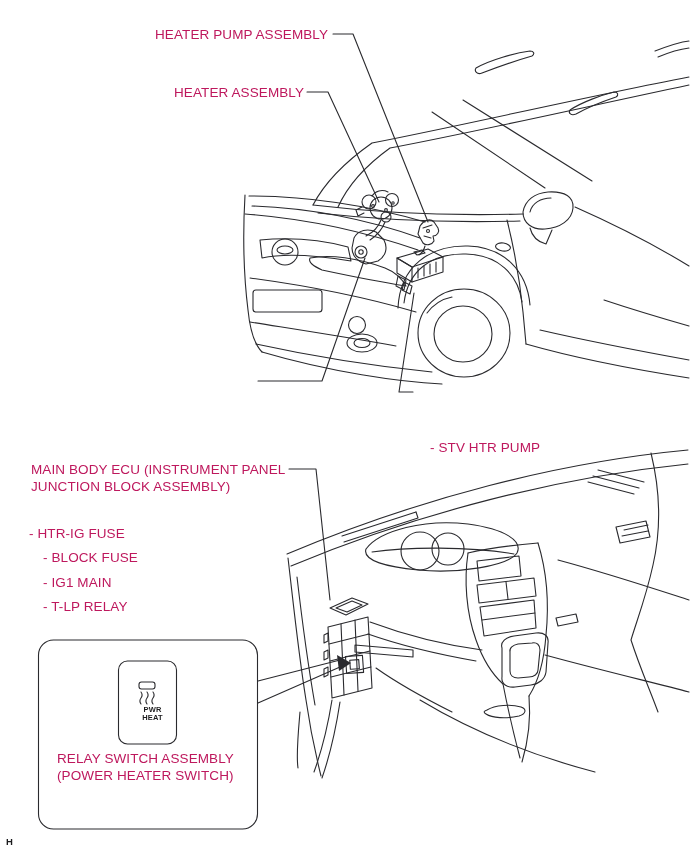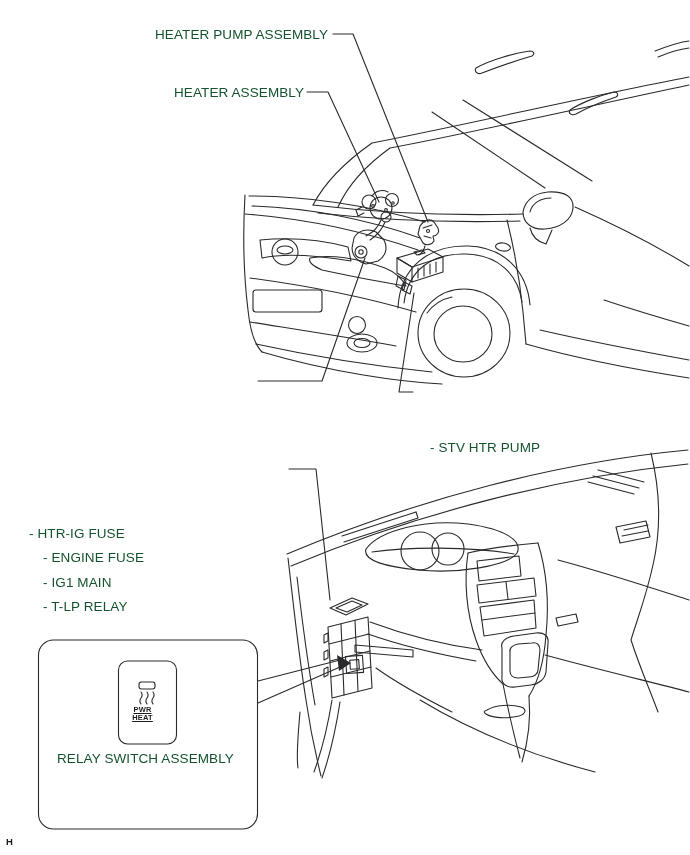--- a/index.html
+++ b/index.html
@@ -2,23 +2,23 @@
 <html><head>
 <meta charset="utf-8">
 <style>
   html,body{margin:0;padding:0;background:#ffffff;}
   #page{position:relative;width:690px;height:855px;background:#ffffff;overflow:hidden;
         font-family:"Liberation Sans", sans-serif;color:#1c1c1e;}
   #art{position:absolute;left:0;top:0;}
   #art path,#art line,#art ellipse,#art circle,#art rect,#art polyline{
         fill:none;stroke:#2a2a2e;stroke-width:1.1;stroke-linecap:round;stroke-linejoin:round;}
   .lbl{position:absolute;white-space:nowrap;font-size:13.5px;line-height:16.5px;
-       letter-spacing:.1px;color:#14532d;}
-  .sw-txt{position:absolute;left:112px;width:61px;text-align:center;font-weight:bold;
-          font-size:7.5px;line-height:8px;letter-spacing:.2px;text-decoration:underline;}
+       letter-spacing:.1px;color:#be185d;}
+  .sw-txt{position:absolute;left:122px;width:61px;text-align:center;font-weight:bold;
+          font-size:7.5px;line-height:8px;letter-spacing:.2px;}
   .corner{position:absolute;left:6px;top:836px;font-size:9.5px;font-weight:bold;}
 </style>
 </head>
 <body>
 
 <div id="page">
 
 <svg id="art" width="690" height="855" viewBox="0 0 690 855">
   <defs>
     <pattern id="hatch" width="3" height="3" patternUnits="userSpaceOnUse" patternTransform="rotate(45)">
@@ -198,26 +198,31 @@
     <line x1="258" y1="703" x2="340" y2="667"></line>
     <polygon points="351,663 337,655 339,671" fill="#2a2a2e" stroke="none"></polygon>
   </g>
 </svg>
 
   <div class="lbl" style="left:155px;top:27px">HEATER PUMP ASSEMBLY</div>
   <div class="lbl" style="left:174px;top:85px">HEATER ASSEMBLY</div>
 
   <div class="lbl" style="left:430px;top:440px">- STV HTR PUMP</div>
 
+  <div class="lbl" style="left:31px;top:462px">
+    <div>MAIN BODY ECU (INSTRUMENT PANEL</div>
+    <div>JUNCTION BLOCK ASSEMBLY)</div>
+  </div>
   <div class="lbl" style="left:29px;top:526px">- HTR-IG FUSE</div>
-  <div class="lbl" style="left:43px;top:550px">- ENGINE FUSE</div>
+  <div class="lbl" style="left:43px;top:550px">- BLOCK FUSE</div>
   <div class="lbl" style="left:43px;top:575px">- IG1 MAIN</div>
   <div class="lbl" style="left:43px;top:599px">- T-LP RELAY</div>
 
   <div class="sw-txt" style="top:706px">PWR</div>
   <div class="sw-txt" style="top:714px">HEAT</div>
 
   <div class="lbl" style="left:57px;top:751px">
     <div>RELAY SWITCH ASSEMBLY</div>
+    <div>(POWER HEATER SWITCH)</div>
   </div>
 
   <div class="corner">H</div>
 </div>
 
 </body></html>

